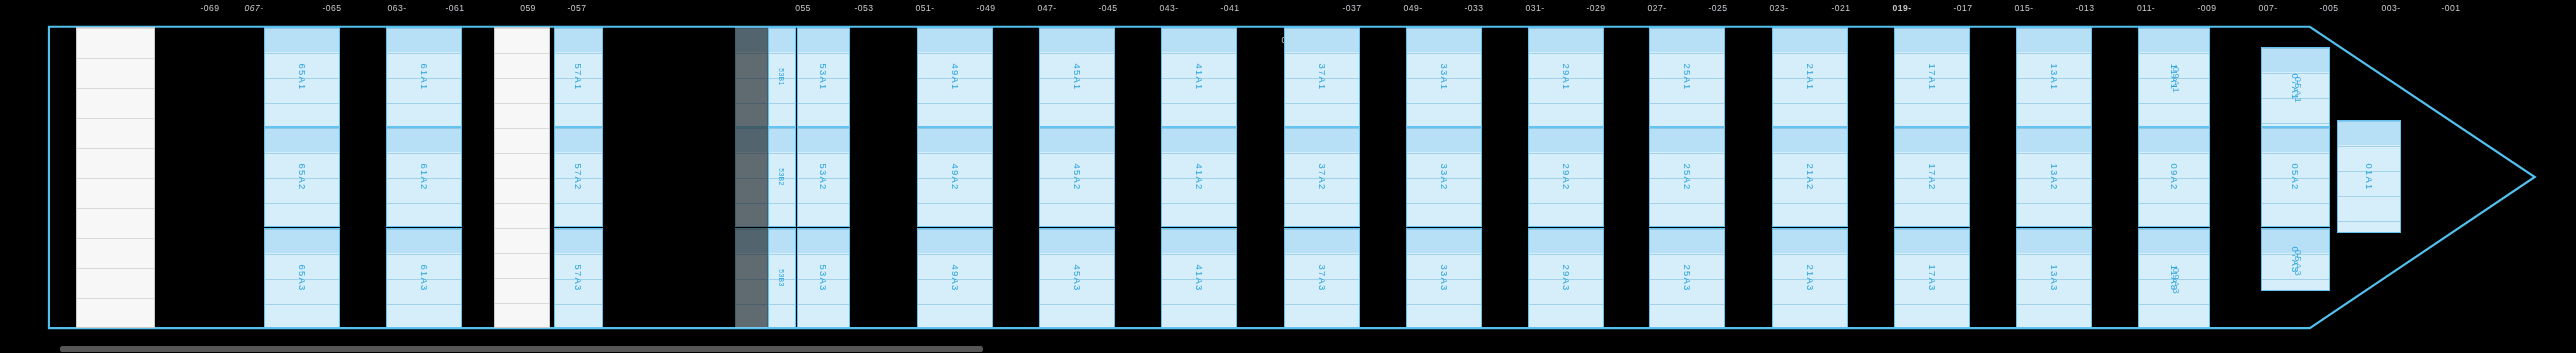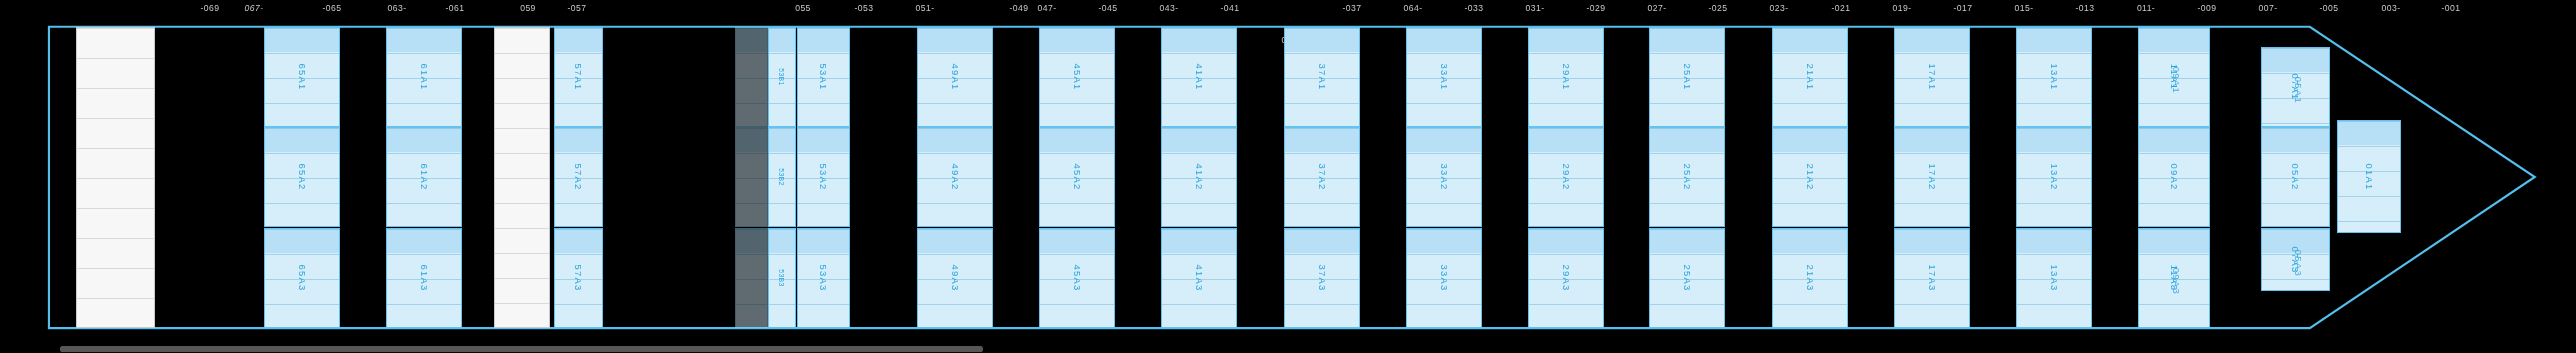--- a/index.html
+++ b/index.html
@@ -34,36 +34,36 @@
       <span class="tick" style="left: 210px;">-069</span>
       <span class="tick" style="left: 254px; font-style: italic;">067-</span>
       <span class="tick" style="left: 332px;">-065</span>
       <span class="tick" style="left: 397px;">063-</span>
       <span class="tick" style="left: 455px;">-061</span>
       <span class="tick" style="left: 528px;">059</span>
       <span class="tick" style="left: 577px;">-057</span>
       <span class="tick" style="left: 803px;">055</span>
       <span class="tick" style="left: 864px;">-053</span>
       <span class="tick" style="left: 925px;">051-</span>
-      <span class="tick" style="left: 986px; margin-left: 33px;">-049</span>
+      <span class="tick" style="left: 986px;">-049</span>
       <span class="tick" style="left: 1047px;">047-</span>
       <span class="tick" style="left: 1108px;">-045</span>
       <span class="tick" style="left: 1169px; text-align: right;">043-</span>
       <span class="tick" style="left: 1230px;">-041</span>
       <span class="tick" style="left: 1291px; margin-top: 32px;">039-</span>
       <span class="tick" style="left: 1352px;">-037</span>
-      <span class="tick" style="left: 1413px;">064-</span>
+      <span class="tick" style="left: 1413px;">049-</span>
       <span class="tick" style="left: 1474px;">-033</span>
       <span class="tick" style="left: 1535px;">031-</span>
       <span class="tick" style="left: 1596px;">-029</span>
       <span class="tick" style="left: 1657px;">027-</span>
       <span class="tick" style="left: 1718px;">-025</span>
       <span class="tick" style="left: 1779px;">023-</span>
       <span class="tick" style="left: 1841px;">-021</span>
-      <span class="tick" style="left: 1902px;">019-</span>
+      <span class="tick" style="left: 1902px; font-weight: bold;">019-</span>
       <span class="tick" style="left: 1963px;">-017</span>
       <span class="tick" style="left: 2024px;">015-</span>
       <span class="tick" style="left: 2085px;">-013</span>
       <span class="tick" style="left: 2146px;">011-</span>
       <span class="tick" style="left: 2207px;">-009</span>
       <span class="tick" style="left: 2268px;">007-</span>
       <span class="tick" style="left: 2329px;">-005</span>
       <span class="tick" style="left: 2391px;">003-</span>
       <span class="tick" style="left: 2451px;">-001</span>
     </div>

